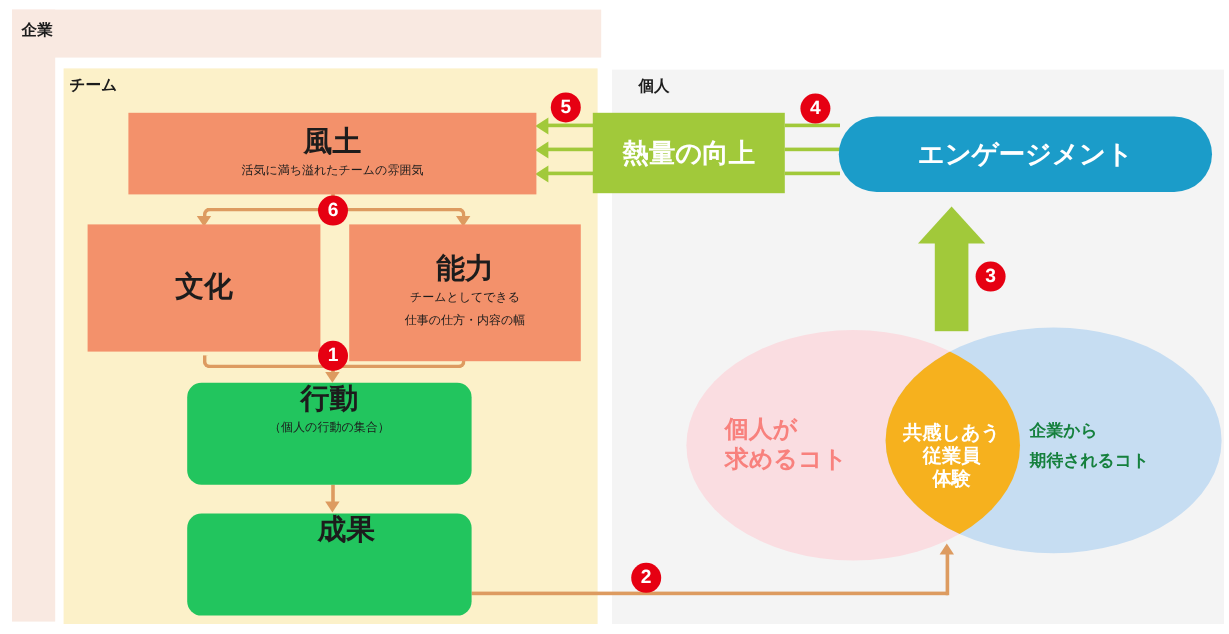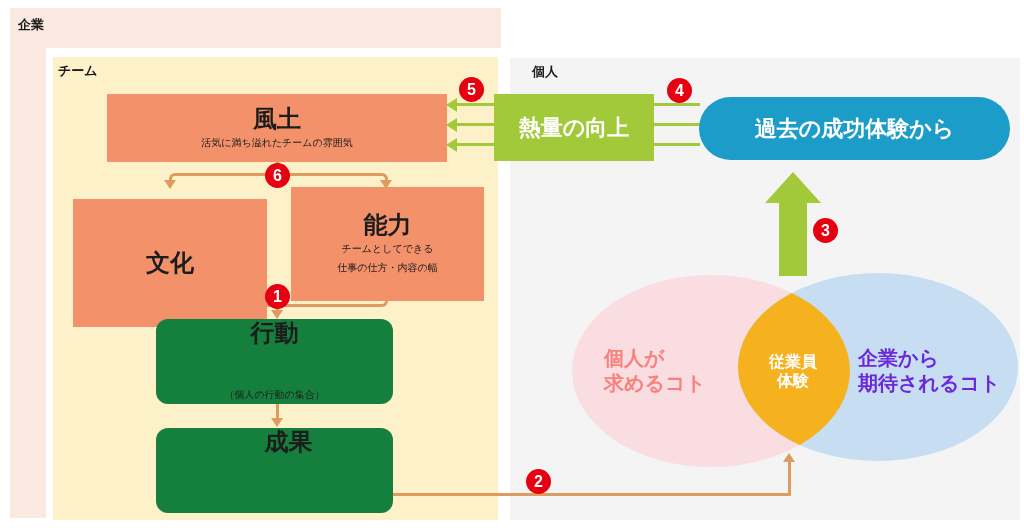--- a/index.html
+++ b/index.html
@@ -16,27 +16,27 @@
   .panel-individual { left:510px; top:58px; width:510px; height:462px; background:#f4f4f4; }
 
   .area-label { font-size:13px; font-weight:bold; color:#1c1c1c; z-index:5; }
   .lbl-company { left:18px; top:16px; }
   .lbl-team { left:58px; top:62px; }
   .lbl-individual { left:532px; top:63px; }
 
   
   .pbox { background:#f3916b; color:#1c1c1c; display:flex; flex-direction:column;
           align-items:center; justify-content:center; text-align:center; z-index:10; }
-  .ybox { background:#15803d; border-radius:12px; color:#1c1c1c; display:flex; flex-direction:column;
-          align-items:center; justify-content:space-between; text-align:center; z-index:10; }
+  .ybox { background:#22c55e; border-radius:12px; color:#1c1c1c; display:flex; flex-direction:column;
+          align-items:center; justify-content:flex-start; text-align:center; z-index:10; }
   .box-title { font-size:24px; font-weight:bold; line-height:28px; }
   .box-desc { font-size:10px; line-height:19px; }
 
   .box-fudo { left:107px; top:94px; width:340px; height:68px; }
-  .box-bunka { left:73px; top:187px; width:194px; height:128px;margin-top:12px; }
+  .box-bunka { left:73px; top:187px; width:194px; height:106px; }
   .box-noryoku { left:291px; top:187px; width:193px; height:114px; }
   .box-kodo { left:156px; top:319px; width:237px; height:85px; }
   .box-seika { left:156px; top:428px; width:237px; height:85px;padding-left:28px; }
 
   .box-netsuryo { left:494px; top:94px; width:160px; height:67px; background:#a1c93a;
                   color:#fff; font-size:22px; font-weight:bold; display:flex;
                   align-items:center; justify-content:center; z-index:12; }
   .box-engagement { left:699px; top:97px; width:311px; height:63px; background:#1b9cc9;
                     border-radius:32px; color:#fff; font-size:22px; font-weight:bold;
                     display:flex; align-items:center; justify-content:center; z-index:12; }
@@ -73,21 +73,21 @@
                border-right:11px solid #a1c93a; z-index:6; }
   .ga1 { left:446px; top:98px; } .ga2 { left:446px; top:118px; } .ga3 { left:446px; top:138px; }
   .g-big-head { left:765px; top:172px; width:0; height:0; border-left:28px solid transparent;
                 border-right:28px solid transparent; border-bottom:31px solid #a1c93a; z-index:4; }
   .g-big-stem { left:779px; top:202px; width:28px; height:74px; background:#a1c93a; z-index:4; }
 
   
   .venn-svg { left:560px; top:265px; z-index:8; }
   .venn-label { z-index:9; font-weight:bold; }
   .vl-left { left:604px; top:346px; width:160px; font-size:20px; line-height:25px; color:#f8817d; }
-  .vl-right { left:858px; top:346px; width:160px; font-size:20px; line-height:25px; color:#6d28d9; }
+  .vl-right { left:858px; top:346px; width:160px; font-size:14px; line-height:25px; color:#15803d; }
   .vl-overlap { left:733px; top:352px; width:120px; text-align:center; font-size:16px;
                 line-height:19px; color:#ffffff; }
 
   
   .badge { width:25px; height:25px; border-radius:50%; background:#e60012; color:#fff;
            font-size:16px; font-weight:bold; display:flex; align-items:center; justify-content:center;
            z-index:30; }
   .b1 { left:265px; top:284px; } .b2 { left:526px; top:469px; } .b3 { left:813px; top:218px; }
   .b4 { left:667px; top:78px; } .b5 { left:459px; top:77px; } .b6 { left:265px; top:163px; }
 </style>
@@ -141,20 +141,21 @@
     <g clip-path="url(#clipBlue)">
       <ellipse cx="151" cy="106" rx="139" ry="96" fill="#f6b11e"></ellipse>
     </g>
   </svg>
 
   <div class="abs venn-label vl-left">
     <div>個人が</div>
     <div>求めるコト</div>
   </div>
   <div class="abs venn-label vl-overlap">
+    <div>共感しあう</div>
     <div>従業員</div>
     <div>体験</div>
   </div>
   <div class="abs venn-label vl-right">
     <div>企業から</div>
     <div>期待されるコト</div>
   </div>
 
   <div class="abs pbox box-fudo">
     <div class="box-title">風土</div>
@@ -173,21 +174,21 @@
     <div class="box-desc">（個人の行動の集合）</div>
   </div>
   <div class="abs ybox box-seika">
     <div class="box-title">成果</div>
   </div>
 
   <div class="abs box-netsuryo">
     <span>熱量の向上</span>
   </div>
   <div class="abs box-engagement">
-    <span>過去の成功体験から</span>
+    <span>エンゲージメント</span>
   </div>
 
   <div class="abs badge b1">1</div>
   <div class="abs badge b2">2</div>
   <div class="abs badge b3">3</div>
   <div class="abs badge b4">4</div>
   <div class="abs badge b5">5</div>
   <div class="abs badge b6">6</div>
 
 </div>

